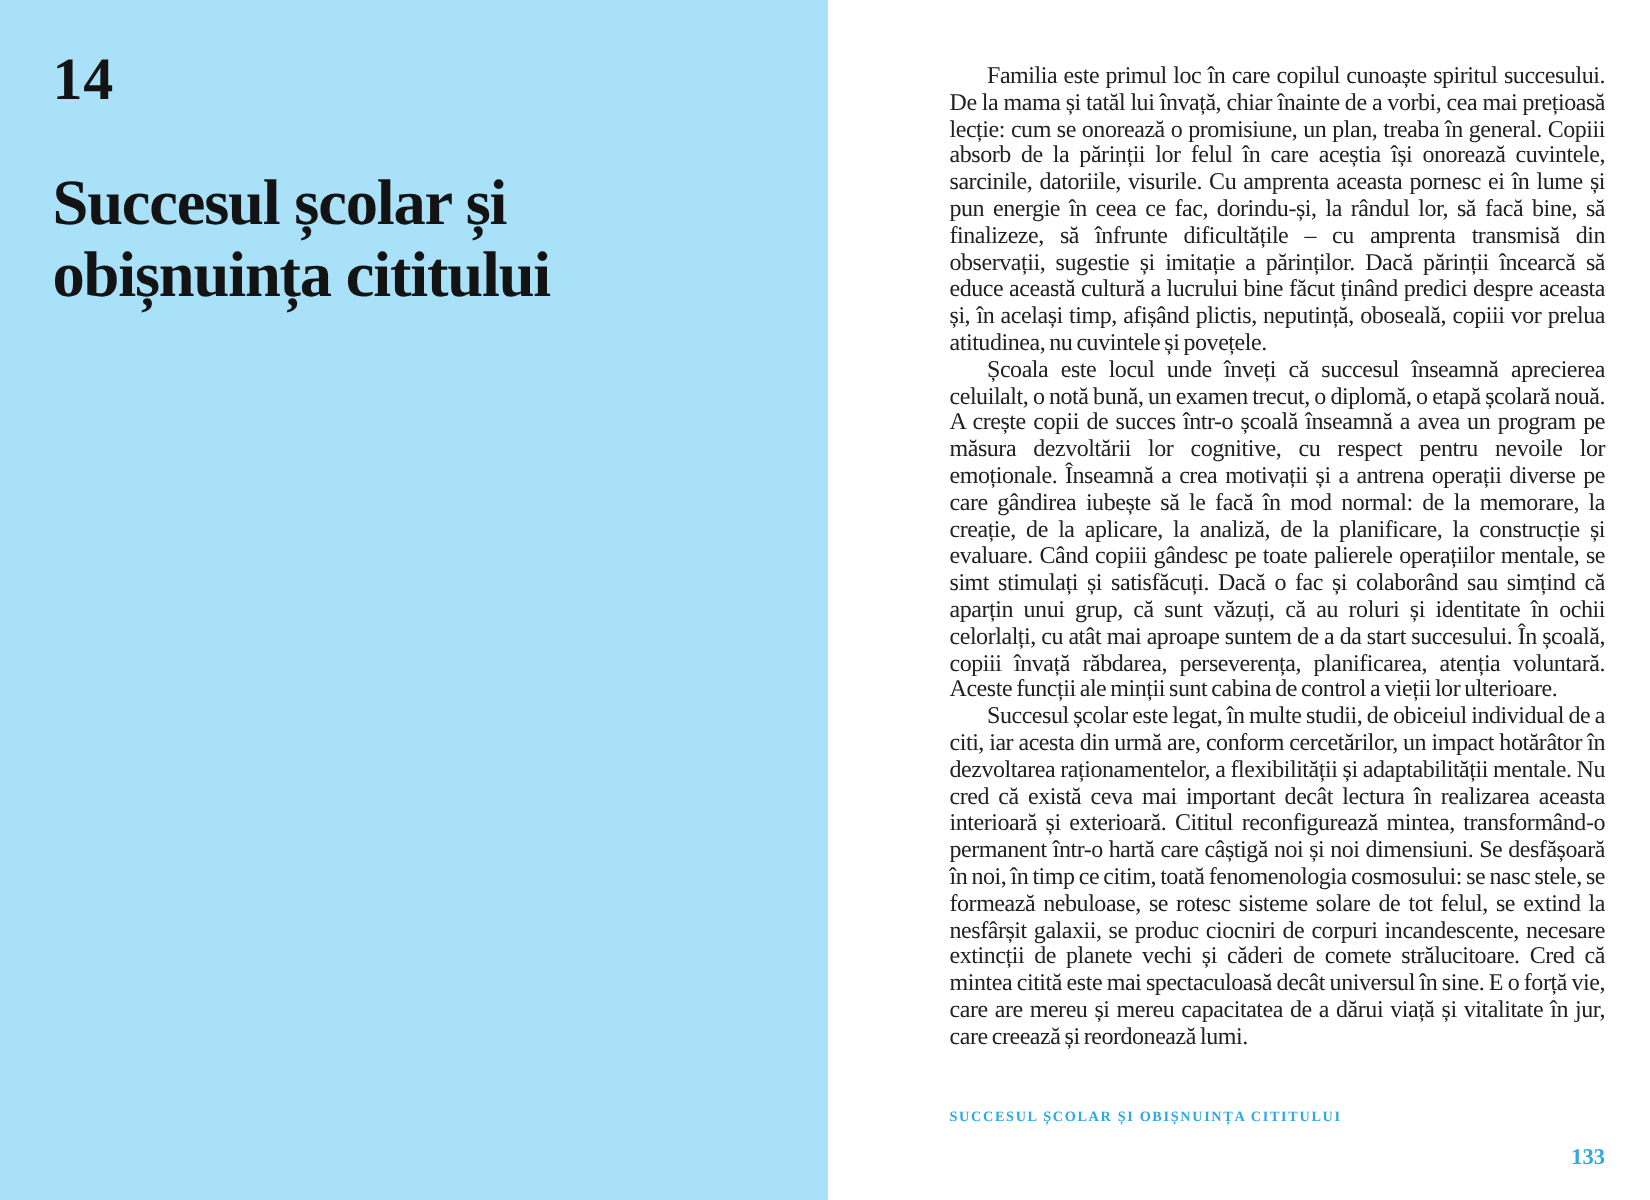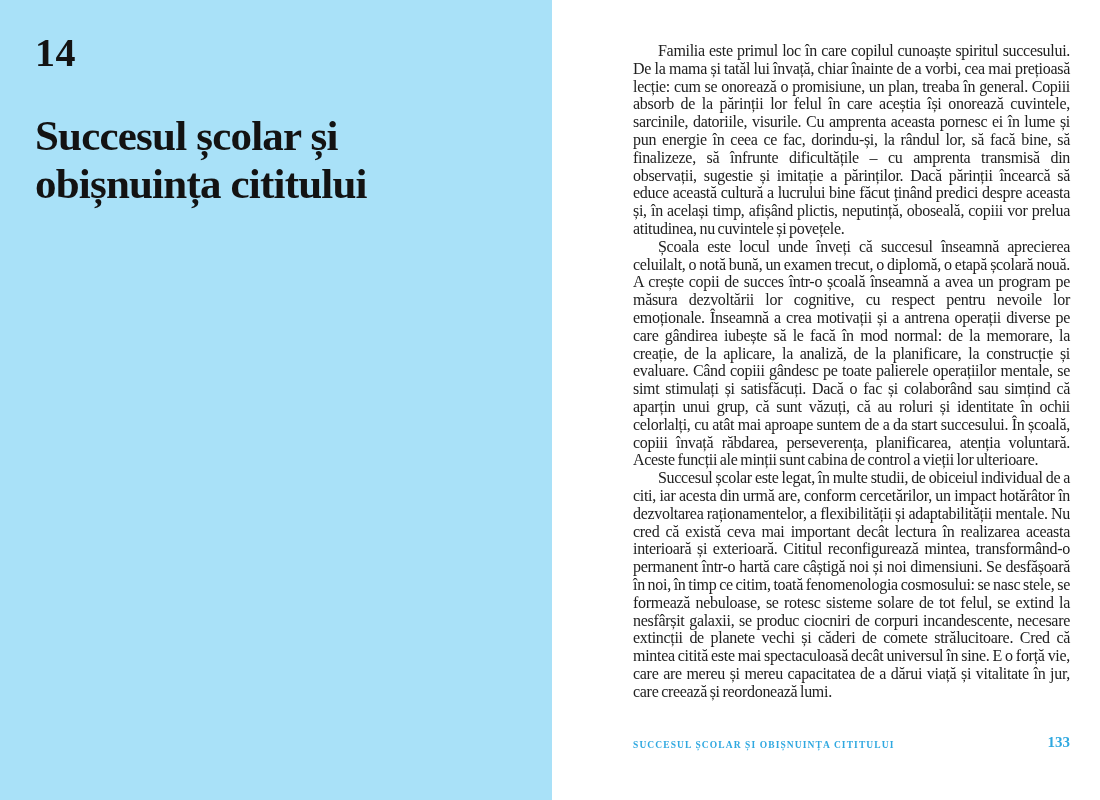--- a/index.html
+++ b/index.html
@@ -77,21 +77,21 @@
     left: 633px;
     top: 740px;
     font-size: 9.5px;
     font-weight: 700;
     letter-spacing: 1.1px;
     color: #2fa8e0;
   }
   .page-number {
     position: absolute;
     left: 633px;
-    top: 734px;
+    top: 764px;
     width: 437px;
     text-align: right;
     font-size: 15px;
     font-weight: 700;
     color: #2fa8e0;
   }
 </style>
 </head>
 <body>
 

